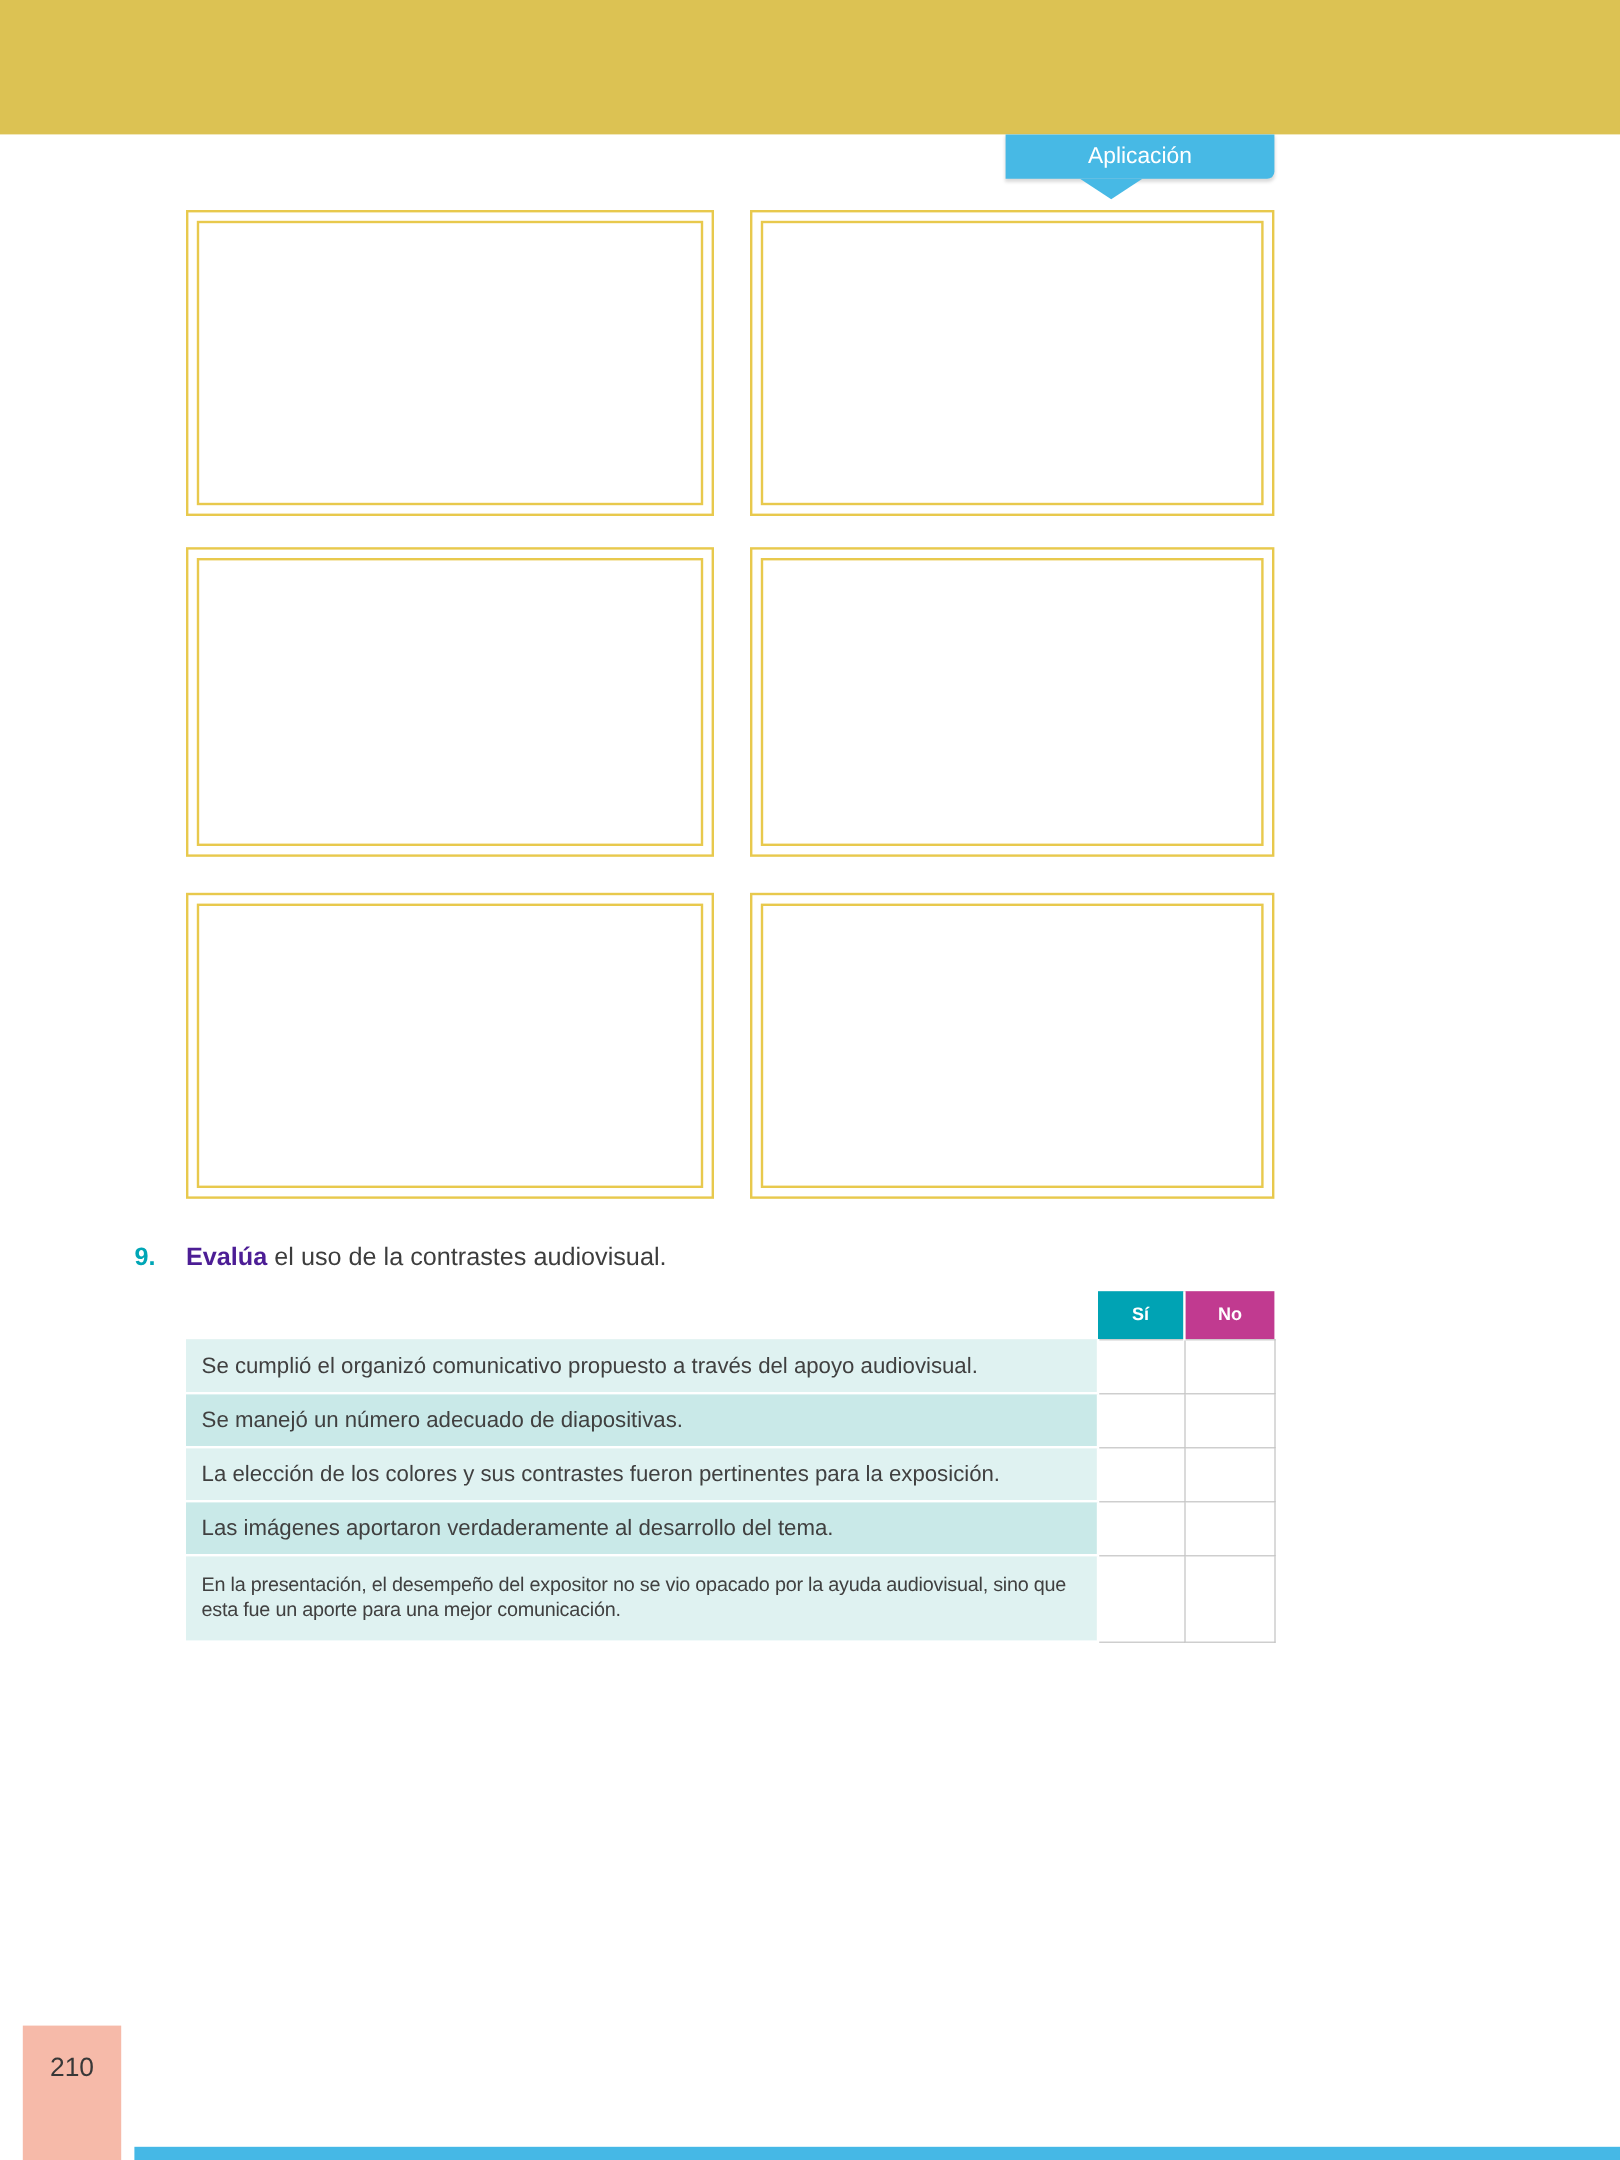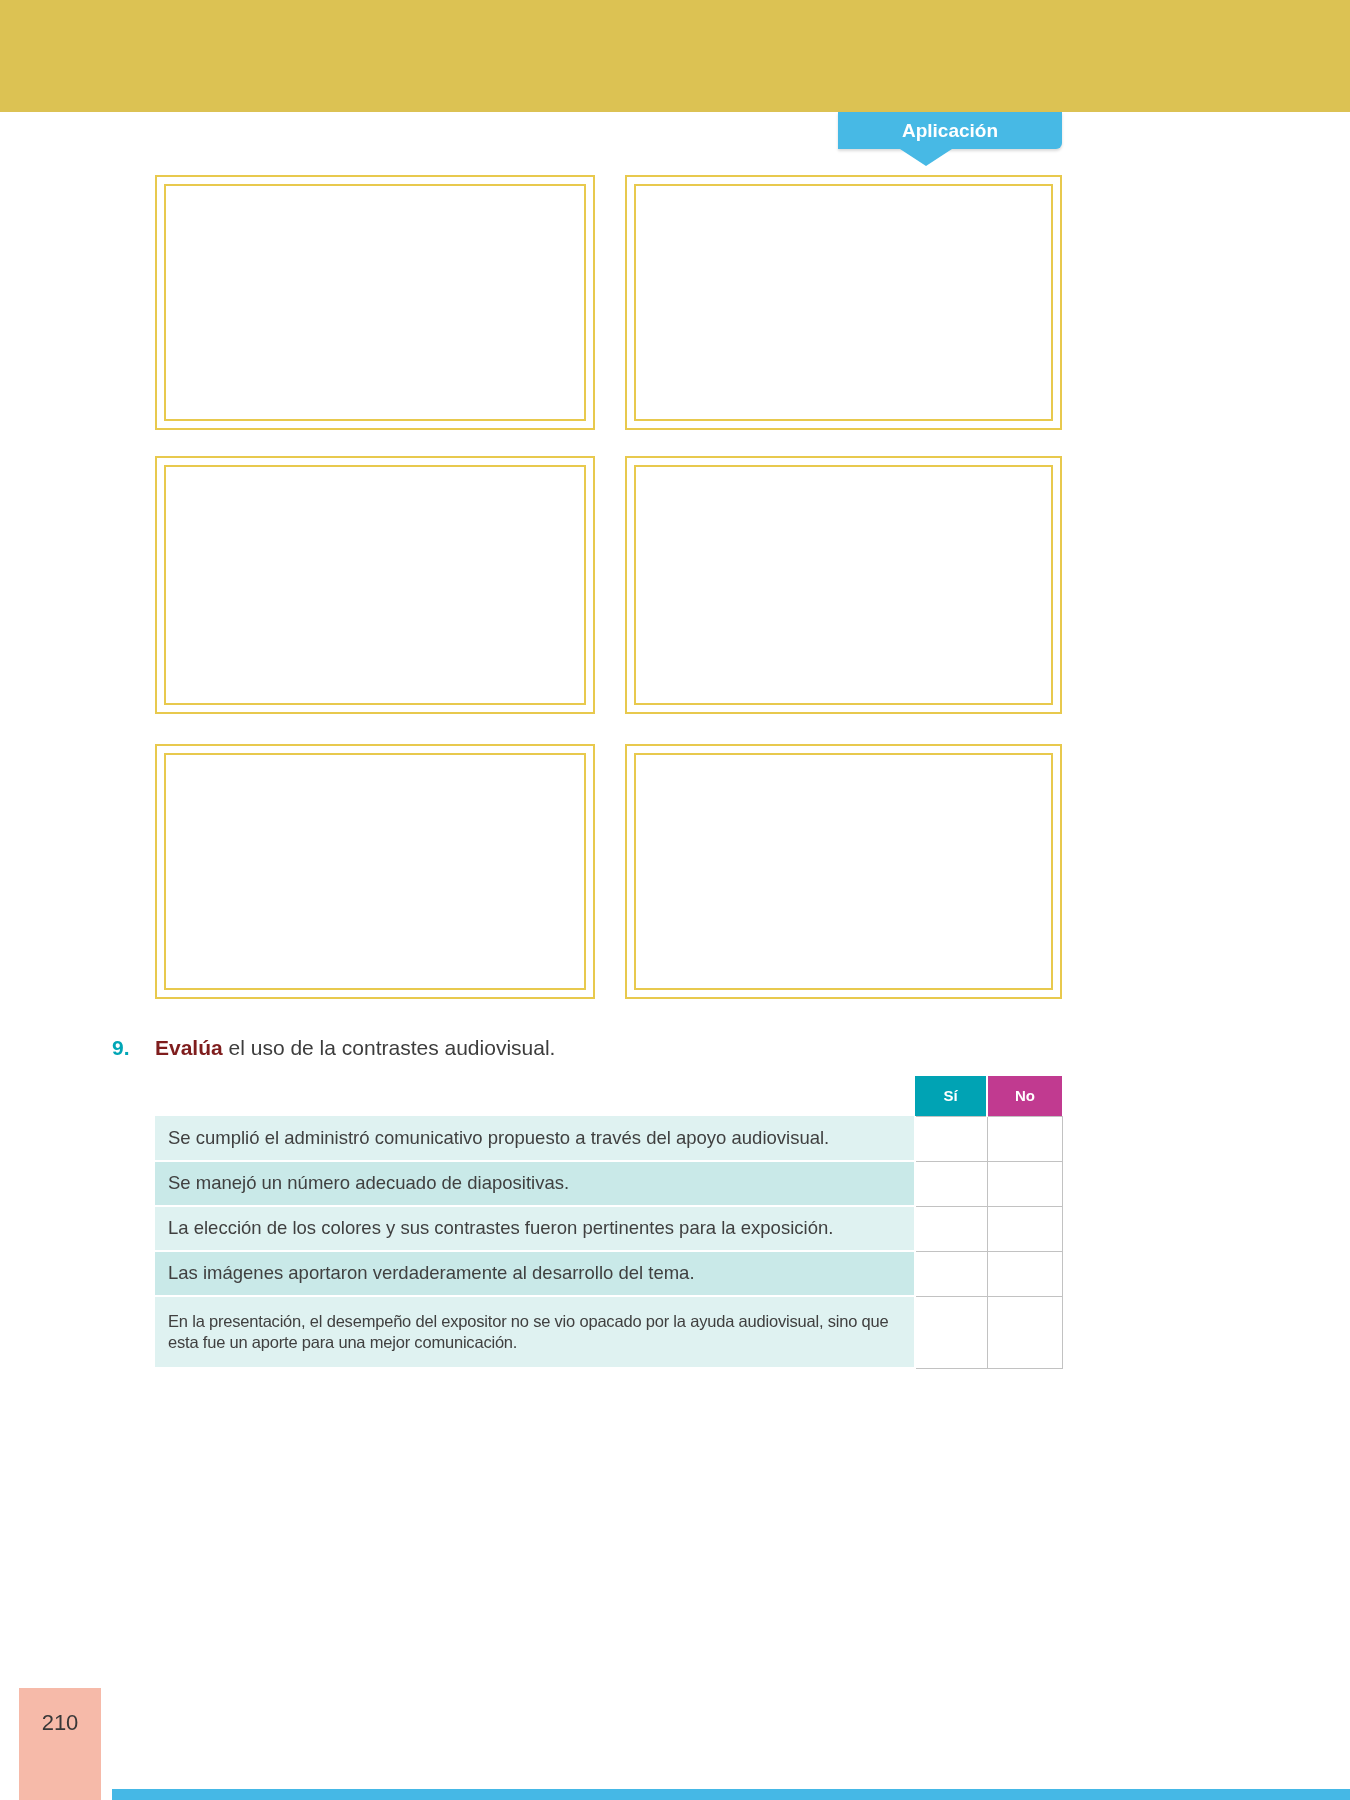--- a/index.html
+++ b/index.html
@@ -6,42 +6,42 @@
   html, body { background:#ffffff; }
   body { font-family:"Liberation Sans", sans-serif; }
 
   .page { position:relative; width:1350px; height:1800px; background:#ffffff; overflow:hidden; }
 
   
   .top-band { position:absolute; top:0; left:0; width:1350px; height:112px; background:#dcc253; }
 
   
   .banner { position:absolute; top:112px; left:838px; width:224px; height:37px;
-            background:#47b9e5; color:#ffffff; font-weight:bold; font-size:19px;
+            background:#47b9e5; color:#ffffff; font-weight:normal; font-size:19px;
             display:flex; align-items:center; justify-content:center;
             border-radius:0 0 6px 0; box-shadow:0 2px 3px rgba(0,0,0,0.15); }
   .banner::after { content:""; position:absolute; top:37px; left:62px; width:0; height:0;
             border-left:26px solid transparent; border-right:26px solid transparent;
             border-top:17px solid #47b9e5; }
 
   
   .boxes { position:absolute; top:175px; left:155px; width:907px; height:825px; }
   .box { position:absolute; border:2px solid #e8c94d; padding:7px; background:#ffffff; }
   .box-inner { width:100%; height:100%; border:2px solid #e8c94d; }
   .b1 { left:0;     top:0;     width:440px; height:255px; }
   .b2 { left:470px; top:0;     width:437px; height:255px; }
   .b3 { left:0;     top:281px; width:440px; height:258px; }
   .b4 { left:470px; top:281px; width:437px; height:258px; }
   .b5 { left:0;     top:569px; width:440px; height:255px; }
   .b6 { left:470px; top:569px; width:437px; height:255px; }
 
   
   .question { position:absolute; top:1036px; left:112px; font-size:21px; color:#3d3d3d; display:flex; }
   .q-num { color:#00a6b6; font-weight:bold; width:43px; flex:none; }
-  .q-text b { font-weight:bold; color:#7f1d1d; }
+  .q-text b { font-weight:bold; color:#4c1d95; }
 
   
   table.checklist { position:absolute; top:1076px; left:155px; width:907px;
                     border-collapse:collapse; table-layout:fixed; }
   .checklist th { height:40px; font-size:15px; font-weight:bold; color:#ffffff; text-align:center; vertical-align:middle; }
   .checklist th.h-spacer { background:transparent; }
   .checklist th.h-yes { background:#00a3b4; border-right:2px solid #ffffff; }
   .checklist th.h-no  { background:#c13a90; }
   .checklist td.stmt { background:#dff2f1; border-bottom:2px solid #ffffff; border-right:2px solid #ffffff;
                        font-size:18.5px; color:#404040; padding:8px 13px; height:45px;
@@ -102,21 +102,21 @@
     </colgroup>
     <thead>
       <tr>
         <th class="h-spacer"></th>
         <th class="h-yes">Sí</th>
         <th class="h-no">No</th>
       </tr>
     </thead>
     <tbody>
       <tr>
-        <td class="stmt">Se cumplió el administró comunicativo propuesto a través del apoyo audiovisual.</td>
+        <td class="stmt">Se cumplió el organizó comunicativo propuesto a través del apoyo audiovisual.</td>
         <td class="ans"></td>
         <td class="ans"></td>
       </tr>
       <tr>
         <td class="stmt">Se manejó un número adecuado de diapositivas.</td>
         <td class="ans"></td>
         <td class="ans"></td>
       </tr>
       <tr>
         <td class="stmt">La elección de los colores y sus contrastes fueron pertinentes para la exposición.</td>

